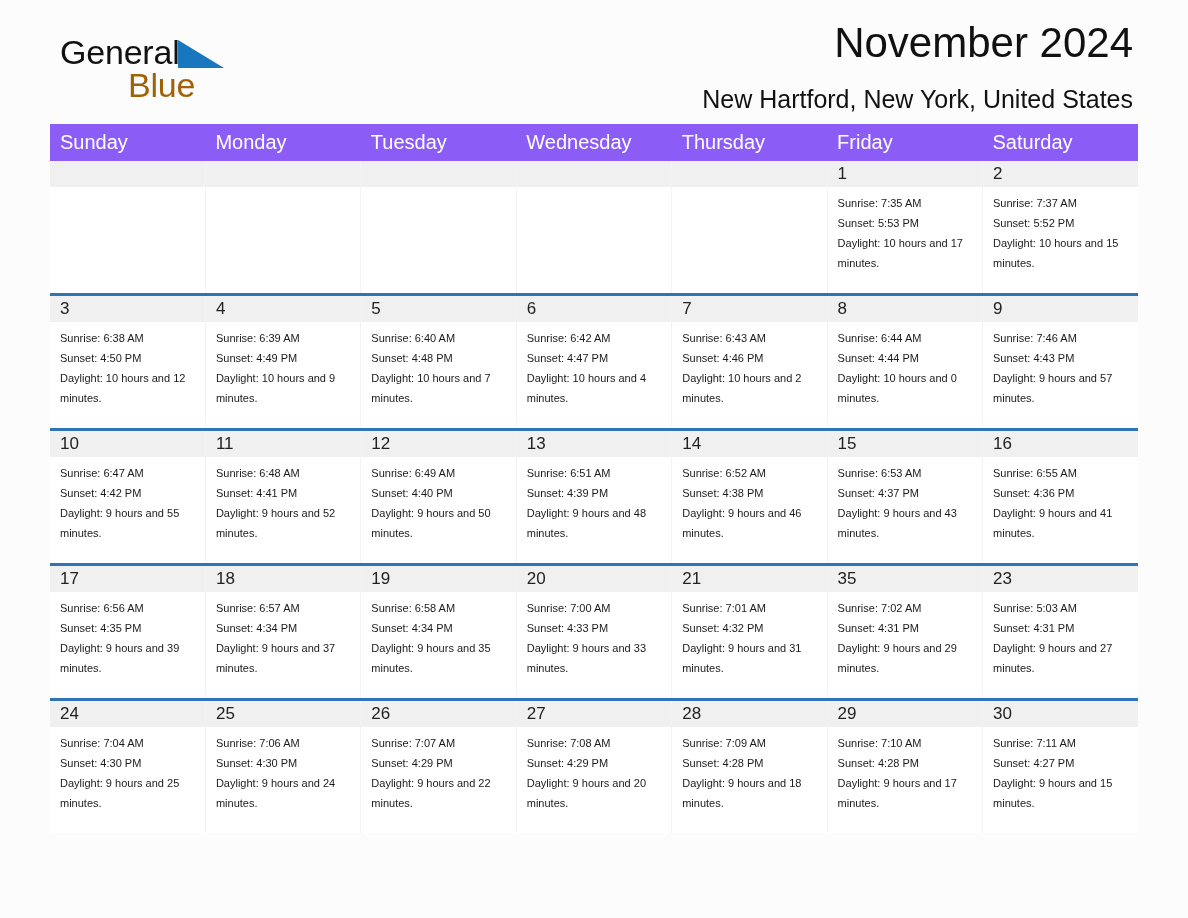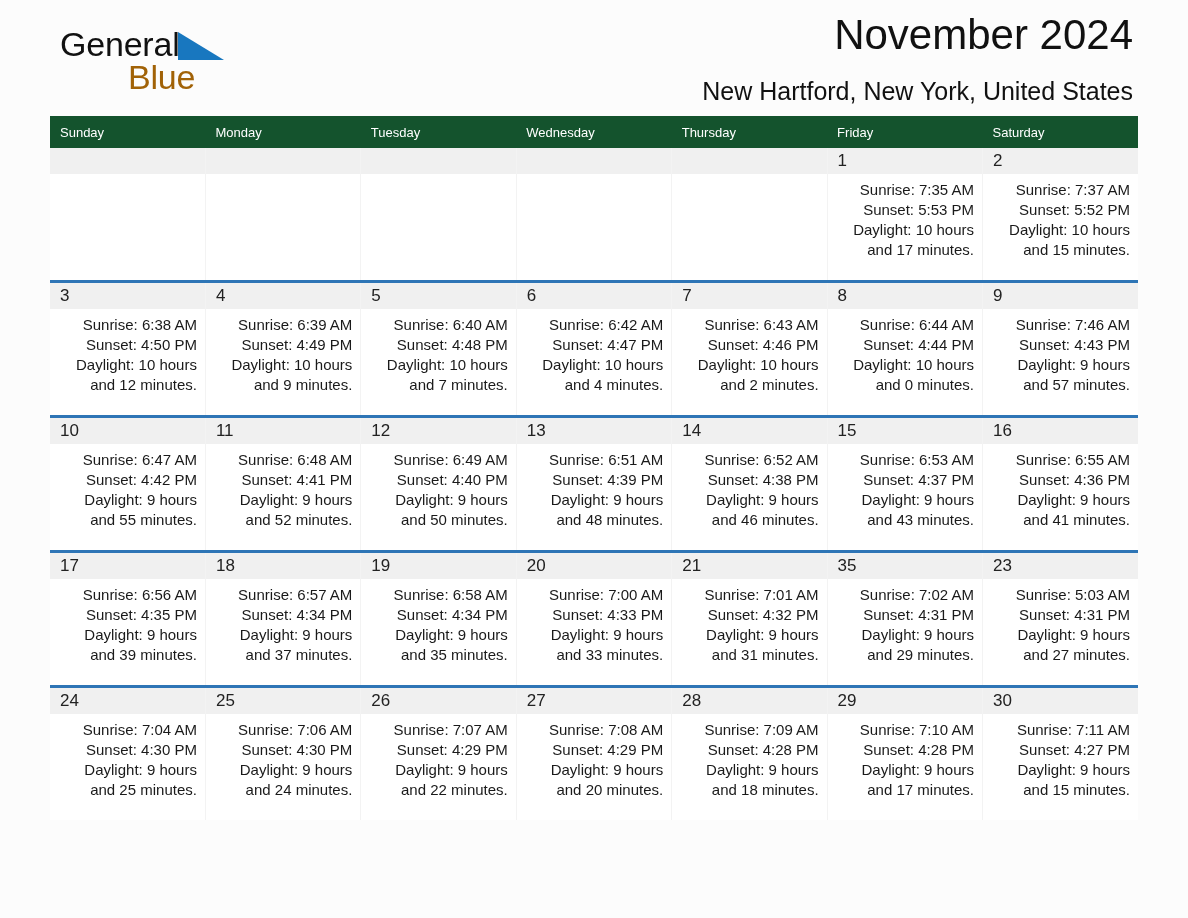--- a/index.html
+++ b/index.html
@@ -13,21 +13,21 @@
     font-family: "Liberation Sans", sans-serif;
     color: #1a1a1a;
     overflow: hidden;
   }
 
   .page {
     position: relative;
     width: 1188px;
     height: 918px;
     box-sizing: border-box;
-    padding: 8px 50px;
+    padding: 16px 50px;
   }
 
   
   .masthead {
     position: relative;
     height: 108px;
   }
 
   .logo {
     position: absolute;
@@ -88,23 +88,23 @@
   }
 
   
   .calendar {
     width: 1088px;
     border-collapse: collapse;
     table-layout: fixed;
   }
 
   .cal-head th {
-    background: #14532d;
+    background: #8b5cf6;
     color: #ffffff;
-    font-size: 13px;
+    font-size: 20px;
     font-weight: 400;
     text-align: left;
     padding: 7px 0 7px 10px;
     border: none;
     height: 18px;
   }
 
   .cal-body td {
     vertical-align: top;
     padding: 0;
@@ -127,24 +127,23 @@
     padding-left: 10px;
     font-size: 17px;
     color: #222222;
   }
   .daynum-band.empty {
     color: transparent;
   }
 
   .cell-body {
     padding: 6px 8px 0 10px;
-    font-size: 15px;
+    font-size: 11px;
     line-height: 20px;
     color: #1a1a1a;
-    text-align: right;
   }
   .cell-body div {
     white-space: nowrap;
   }
   .cell-body .daylight-line {
     white-space: normal;
   }
 </style>
 </head>
 <body>

